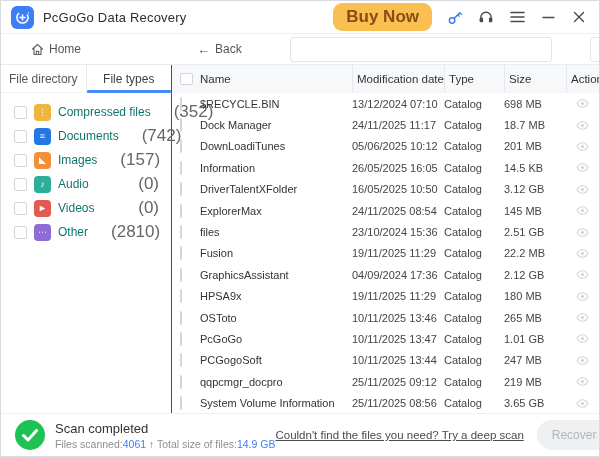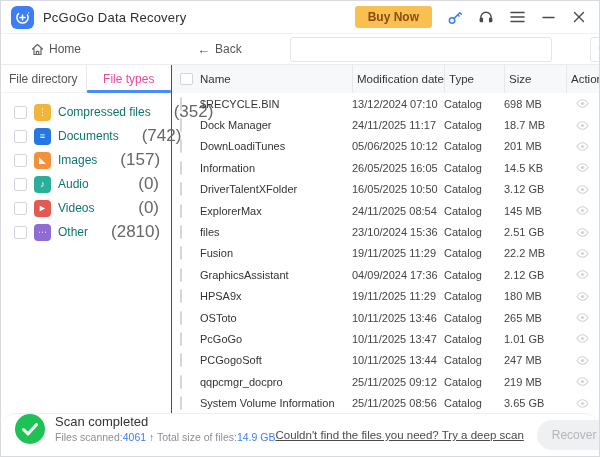--- a/index.html
+++ b/index.html
@@ -11,22 +11,22 @@
   }
   .window { width:100%; height:100%; display:flex; flex-direction:column; background:#fff; }
 
   
   .titlebar { height:33px; flex:0 0 33px; display:flex; align-items:center;
     padding:0 12px 0 10px; border-bottom:1px solid #f0f1f3; }
   .logo { width:23px; height:23px; border-radius:6px; background:#3d7ef7;
     display:flex; align-items:center; justify-content:center; margin-right:9px; }
   .app-title { font-size:13px; color:#2e2e2e; letter-spacing:.2px; }
   .titlebar-right { margin-left:auto; display:flex; align-items:center; gap:15px; }
-  .buy-now { background:#f9c051; color:#874d15; font-size:12px; font-weight:bold;
-    border:none; border-radius:3px; padding:4px 13px; cursor:pointer; }
+  .buy-now { background:#f9c051; color:#874d15; font-size:17px; font-weight:bold;
+    border:none; border-radius:9px; padding:4px 13px; cursor:pointer; }
   .tb-icon { display:flex; align-items:center; justify-content:center; width:16px; height:16px; }
   .glyph-btn { font-size:15px; color:#4a4a4a; line-height:1; cursor:pointer; }
 
   
   .nav { height:31px; flex:0 0 31px; display:flex; align-items:center;
     padding:0 6px 0 30px; border-bottom:1px solid #e9ebee;gap:32px; }
   .nav-btn { display:flex; align-items:center; gap:5px; font-size:12px; color:#555; cursor:pointer; }
   .nav-divider { width:1px; height:13px; background:#dfe2e6; margin:0 26px; }
   .back-arrow { font-size:13px; color:#555; }
   .path-input { margin-left:16px; flex:0 0 262px; height:25px; border:1px solid #e3e5e8;
@@ -35,21 +35,21 @@
     border-radius:3px; display:flex; align-items:center; padding:0 7px; gap:5px; }
   .search-input { border:none; outline:none; flex:1; font-size:11px; color:#333; min-width:0; }
 
   
   .body { flex:1; display:flex; min-height:0; }
   .sidebar { width:171px; flex:0 0 171px; border-right:1px solid #1d4ed8; display:flex; flex-direction:column; }
   .tabs { height:28px; flex:0 0 28px; display:flex; border-bottom:1px solid #f0f1f3; }
   .tab { flex:1; display:flex; align-items:center; justify-content:center; font-size:12px;
     color:#555; position:relative; cursor:pointer; }
   .tab + .tab { border-left:1px solid #e8eaed; }
-  .tab.active { color:#ec4899; }
+  .tab.active { color:#404040; }
   .tab.active::after { content:""; position:absolute; left:0; right:0; bottom:-1px; height:3px;
     background:#4a8cf7; border-radius:1px; }
   .type-list { padding-top:7px; }
   .type-item { height:24px; display:flex; align-items:center; padding:0 12px 0 13px; gap:7px; cursor:pointer; }
   .cb { width:13px; height:13px; border:1px solid #d2d6db; border-radius:2px; background:#fff; flex:0 0 13px; }
   .type-icon { width:17px; height:17px; border-radius:4px; color:#fff; font-size:9px;
     display:flex; align-items:center; justify-content:center; line-height:1; flex:0 0 17px; }
   .type-label { font-size:12px; color:#0f766e; white-space:nowrap; }
   .type-count { margin-left:auto; font-size:17px; color:#666;padding-left:16px; }
 
@@ -61,21 +61,21 @@
   .thead .hcell { height:100%; display:flex; align-items:center; }
   .thead .sep { border-left:1px solid #e6e8eb; padding-left:4px; }
   .trow { height:21.4px; font-size:11px; color:#3a3a3a; }
   .tname { white-space:nowrap; overflow:hidden; color:#333; }
   .tdate,.ttype,.tsize { color:#444; }
   .taction { display:flex; justify-content:center; }
   .eye { opacity:.85; cursor:pointer; display:flex; }
 
   
   .footer { height:43px; flex:0 0 43px; border-top:1px solid #edeff2; display:flex;
-    padding:0 14px 0 14px; background:#fff;border-radius:15px; }
+    align-items:center; padding:0 14px 0 14px; background:#fff; }
   .check-circle { width:30px; height:30px; border-radius:50%; background:#1ec254;
     display:flex; align-items:center; justify-content:center; margin-right:10px; flex:0 0 30px; }
   .status-title { font-size:13px; color:#333; margin-bottom:2px; }
   .status-sub { font-size:10.5px; color:#8a8f96; white-space:nowrap; }
   .blue { color:#3d7ef7; }
   .footer-right { margin-left:auto; display:flex; align-items:center; gap:13px; }
   .deep-scan { font-size:11.5px; color:#4a4a4a; text-decoration:underline; cursor:pointer; white-space:nowrap; }
   .recover-btn { background:#eef0f2; color:#b3b7bc; border:none; border-radius:15px;
     font-size:12px; padding:8px 15px; cursor:default; white-space:nowrap; }
 </style>

